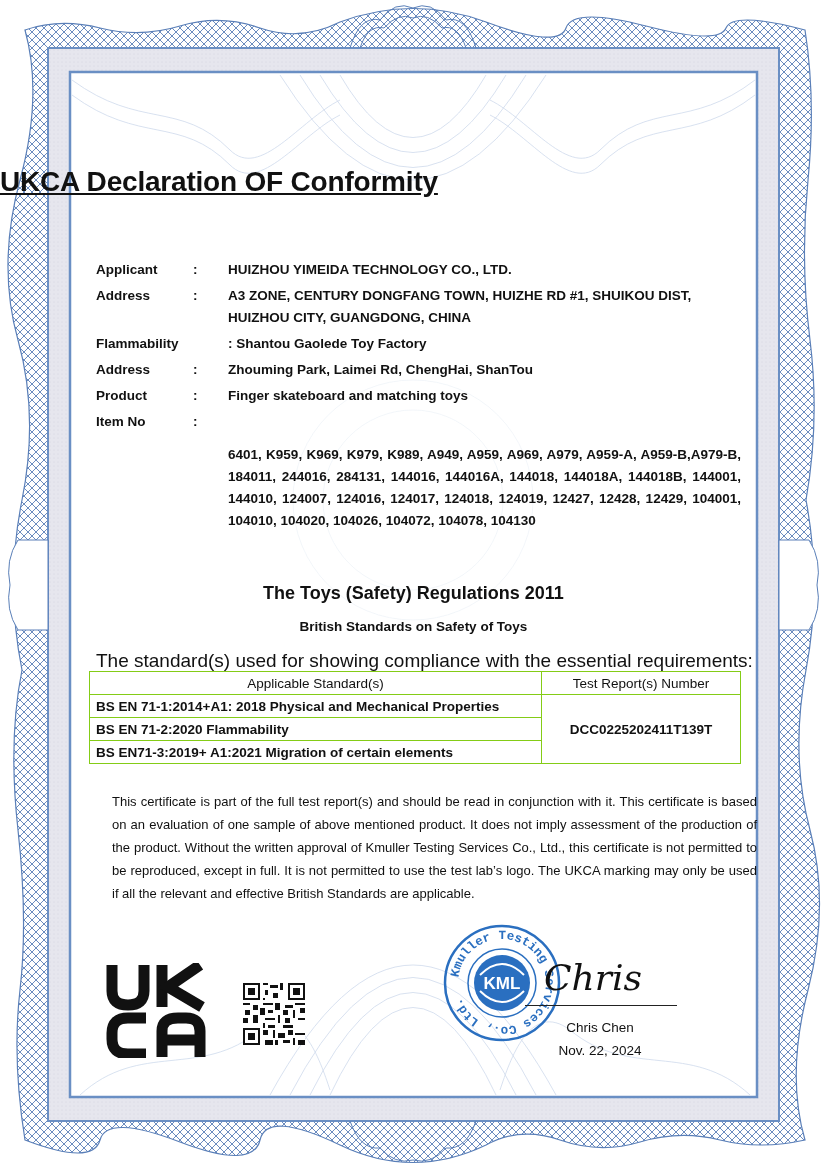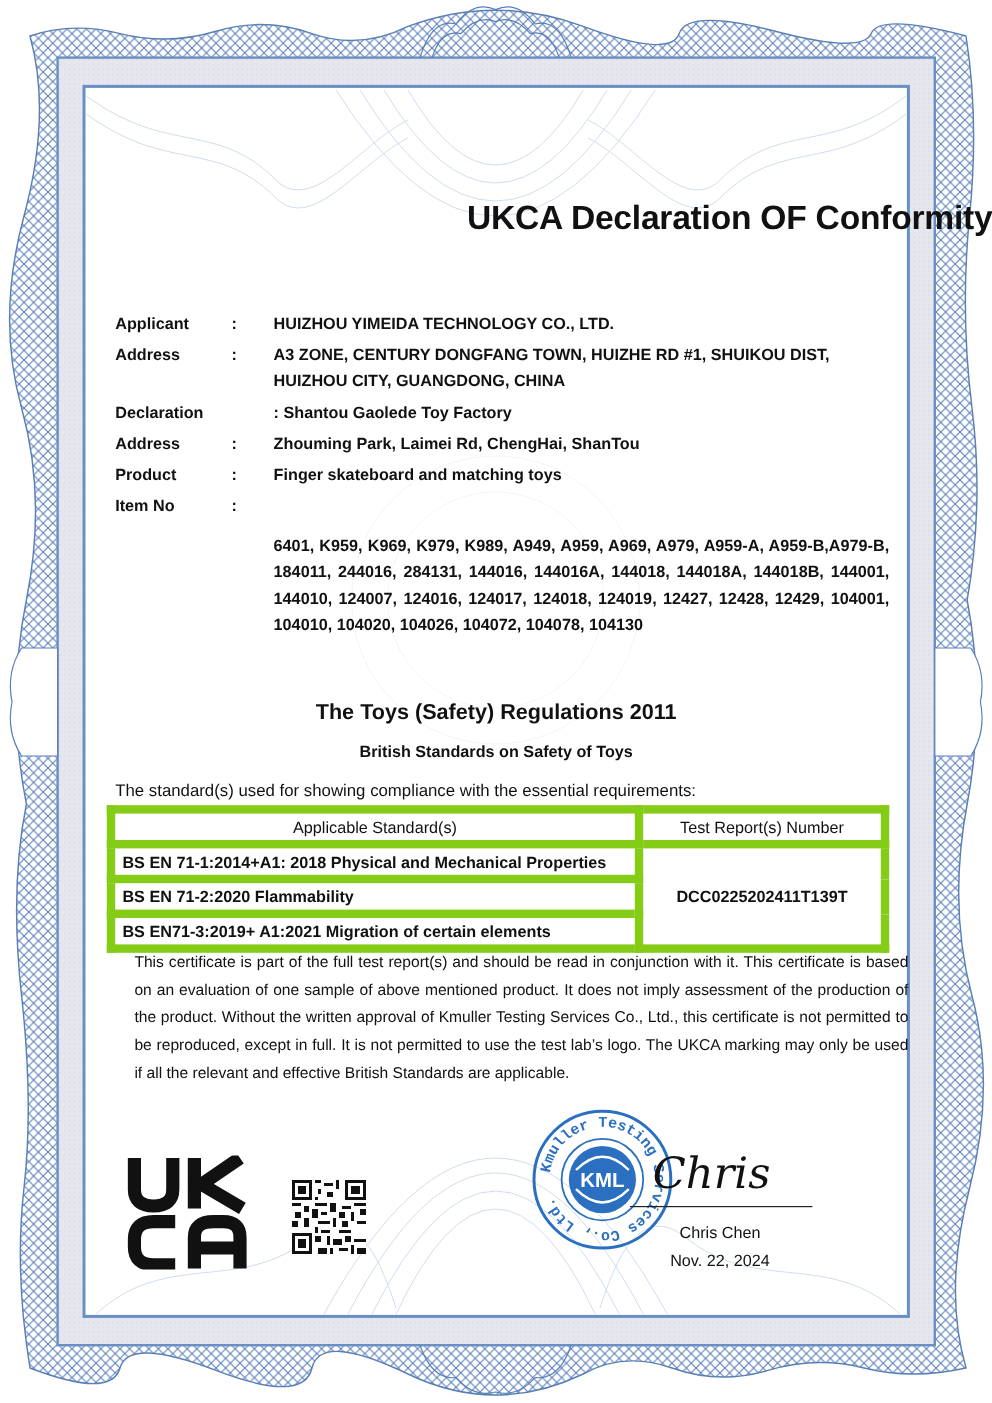--- a/index.html
+++ b/index.html
@@ -1,34 +1,34 @@
 <!DOCTYPE html>
 <html><head>
 <meta charset="utf-8">
 <style>
   html, body { margin:0; padding:0; }
   body { width:827px; height:1169px; position:relative; background:#ffffff; overflow:hidden;
          font-family:"Liberation Sans", sans-serif; color:#111; }
   .frame-svg { position:absolute; left:0; top:0; width:827px; height:1169px; }
   .content { position:absolute; left:0; top:0; width:827px; height:1169px; }
   .abs { position:absolute; }
-  .title { left:0; width:827px; top:166px; text-align:right; font-size:28px; font-weight:bold; letter-spacing:-0.2px; color:#111; }
+  .title { left:0; width:827px; top:166px; text-align:left; font-size:28px; font-weight:bold; letter-spacing:-0.2px; color:#111;text-decoration:underline; }
   .number { left:0; width:827px; top:214px; text-align:center; font-size:18px; font-weight:bold; }
   .field-row { position:absolute; left:96px; width:645px; font-size:13.5px; font-weight:bold; line-height:22px; }
   .field-label { position:absolute; left:0; top:0; }
   .field-colon { position:absolute; left:97px; top:0; }
   .field-value { position:absolute; left:132px; top:0; width:510px; }
   .field-value.justify { text-align:justify; text-align-last:left;margin-top:33px; }
   .mfr-value { position:absolute; left:132px; top:0; }
   .para { left:96px; width:645px; font-size:13.5px; line-height:22.5px; text-align:justify; }
   .reg-title { left:0; width:827px; top:583px; text-align:center; font-size:18px; font-weight:bold; }
   .reg-sub { left:0; width:827px; top:619px; text-align:center; font-size:13.5px; font-weight:bold; }
-  .std-intro { left:96px; top:650px; font-size:14px; }
+  .std-intro { left:96px; top:650px; font-size:19px; }
   table.std { position:absolute; left:89px; top:671px; width:652px; border-collapse:collapse; font-size:13.5px; }
-  table.std td, table.std th { border:7px solid #84cc16; padding:0 6px; height:22px; }
+  table.std td, table.std th { border:1px solid #84cc16; padding:0 6px; height:22px; }
   table.std th { font-weight:normal; text-align:center; }
   table.std td.std-cell { font-weight:bold; }
   table.std td.report-cell { font-weight:bold; text-align:center; width:186px; }
   .disclaimer { left:112px; top:790px; width:645px; font-size:13px; line-height:23px; text-align:justify; }
   .ukca { left:106px; top:963px; width:100px; }
   .qr { left:243px; top:983px; width:62px; height:62px; }
   .stamp { left:442px; top:923px; width:120px; height:120px; }
   .signature { left:540px; top:950px; width:110px; height:50px; }
   .sig-line { left:525px; top:1005px; width:152px; height:1px; background:#222; }
   .sig-name { left:525px; top:1020px; width:150px; text-align:center; font-size:13.5px; }
@@ -92,21 +92,21 @@
     <span class="field-label">Applicant</span>
     <span class="field-colon">:</span>
     <span class="field-value">HUIZHOU YIMEIDA TECHNOLOGY CO., LTD.</span>
   </div>
   <div class="field-row" style="top:285px;">
     <span class="field-label">Address</span>
     <span class="field-colon">:</span>
     <span class="field-value" style="width:515px;">A3 ZONE, CENTURY DONGFANG TOWN, HUIZHE RD #1, SHUIKOU DIST, HUIZHOU CITY, GUANGDONG, CHINA</span>
   </div>
   <div class="field-row" style="top:333px;">
-    <span class="field-label">Declaration</span>
+    <span class="field-label">Flammability</span>
     <span class="mfr-value">:  Shantou Gaolede Toy Factory</span>
   </div>
   <div class="field-row" style="top:359px;">
     <span class="field-label">Address</span>
     <span class="field-colon">:</span>
     <span class="field-value">Zhouming Park, Laimei Rd, ChengHai, ShanTou</span>
   </div>
   <div class="field-row" style="top:385px;">
     <span class="field-label">Product</span>
     <span class="field-colon">:</span>

